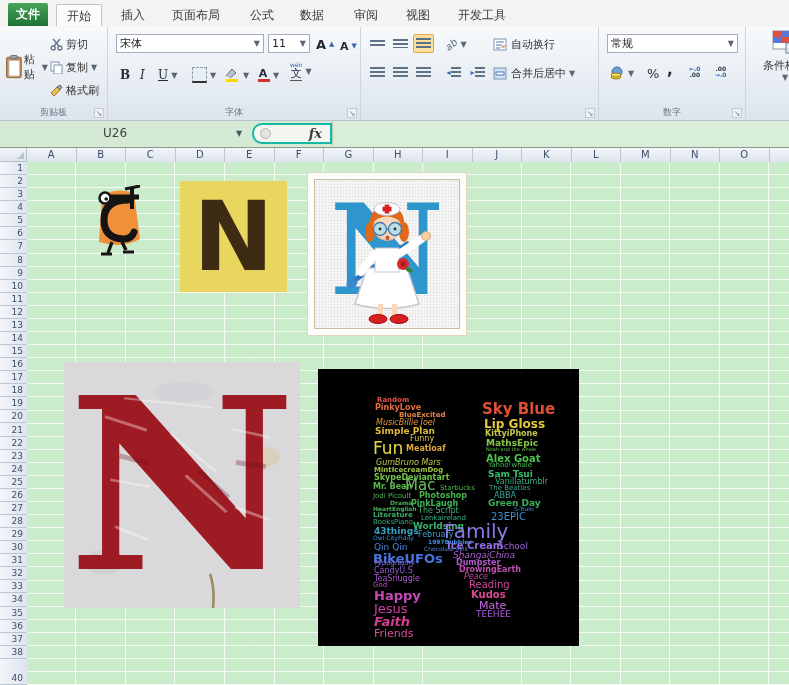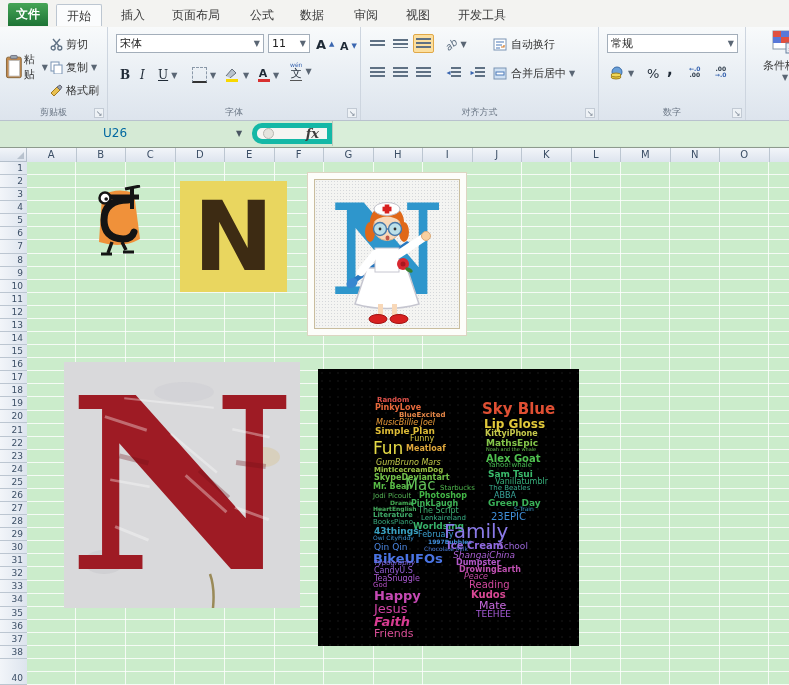--- a/index.html
+++ b/index.html
@@ -42,24 +42,24 @@
   .icbtn.sel{background:#fcdf9f;border:1px solid #e0a848;box-sizing:border-box;}
   .paste{position:absolute;left:4px;top:3px;width:44px;height:74px;display:flex;flex-direction:row;
          align-items:center;font-size:11px;color:#333;}
   .clipbtn{position:absolute;left:50px;height:20px;display:flex;align-items:center;gap:3px;font-size:11px;color:#333;}
   .microtxt{font-size:6px;line-height:6px;color:#33404e;text-align:center;font-weight:bold;}
   .fontglyph{font-size:12px;color:#1f2a36;font-family:"DejaVu Serif","Liberation Serif",serif;}
   .colorbar{position:absolute;left:2px;bottom:1px;width:12px;height:3px;}
   
   .fbar{position:absolute;left:0;top:121px;width:789px;height:26px;background:#d5ead5;border-bottom:1px solid #8d9a8d;}
   .namebox{position:absolute;left:0;top:0;width:230px;height:25px;line-height:25px;text-align:center;
-           font-size:12px;color:#0369a1;}
+           font-size:12px;color:#404040;}
   .nbarrow{position:absolute;left:231px;top:4px;width:16px;height:17px;text-align:center;font-size:8px;
            line-height:17px;color:#4a5662;}
-  .pill{position:absolute;left:252px;top:2px;width:80px;height:21px;background:#f5f5f2;border:5px solid #14b8a6;
+  .pill{position:absolute;left:252px;top:2px;width:80px;height:21px;background:#f5f5f2;border:2px solid #14b8a6;
         border-radius:10px 0 0 10px;box-sizing:border-box;display:flex;align-items:center;}
   .pill .circ{width:9px;height:9px;border-radius:50%;background:#e4e4de;border:1px solid #b6b6b0;margin-left:6px;}
   .pill .fx{margin-left:auto;margin-right:8px;font-family:"DejaVu Serif","Liberation Serif",serif;
             font-style:italic;font-weight:bold;font-size:13px;color:#3c3c3c;}
   .finput{position:absolute;left:332px;top:0;width:457px;height:25px;background:#d9eed9;border-left:1px solid #bcc8bc;}
   
   .sheet{position:absolute;left:0;top:148px;width:789px;height:537px;background:#cbeccb;}
   .corner{position:absolute;left:0;top:0;width:27px;height:14px;background:linear-gradient(#f2f5f9,#dde4ee);
           border-right:1px solid #b4bfcb;border-bottom:1px solid #b4bfcb;box-sizing:border-box;}
   .corner:after{content:"";position:absolute;right:2px;bottom:2px;border-left:7px solid transparent;border-bottom:7px solid #b8c2ce;}
@@ -238,21 +238,20 @@
           <span class="bars" style="width:10px;"></span>
       </div>
       <div class="rbtn" style="left:132px;top:36px;">
         <svg width="15" height="13" viewBox="0 0 15 13">
           <rect x="1" y="1" width="12" height="11" fill="#cfe0f2" stroke="#7a94b4"></rect>
           <rect x="3" y="5" width="8" height="3" fill="#fff" stroke="#4a78b8"></rect>
         </svg>
         <span>合并后居中</span>
         <span class="dd">▼</span>
       </div>
-      <div class="gfooter">对齐方式</div>
       <div class="launcher">↘</div>
     </div>
 
     <div class="group g-num">
       <div class="combo" style="left:8px;top:7px;width:131px;">
         <span>常规</span>
         <span class="dd">▼</span>
       </div>
       <div class="rbtn" style="left:10px;top:36px;">
         <svg width="16" height="14" viewBox="0 0 16 14">

